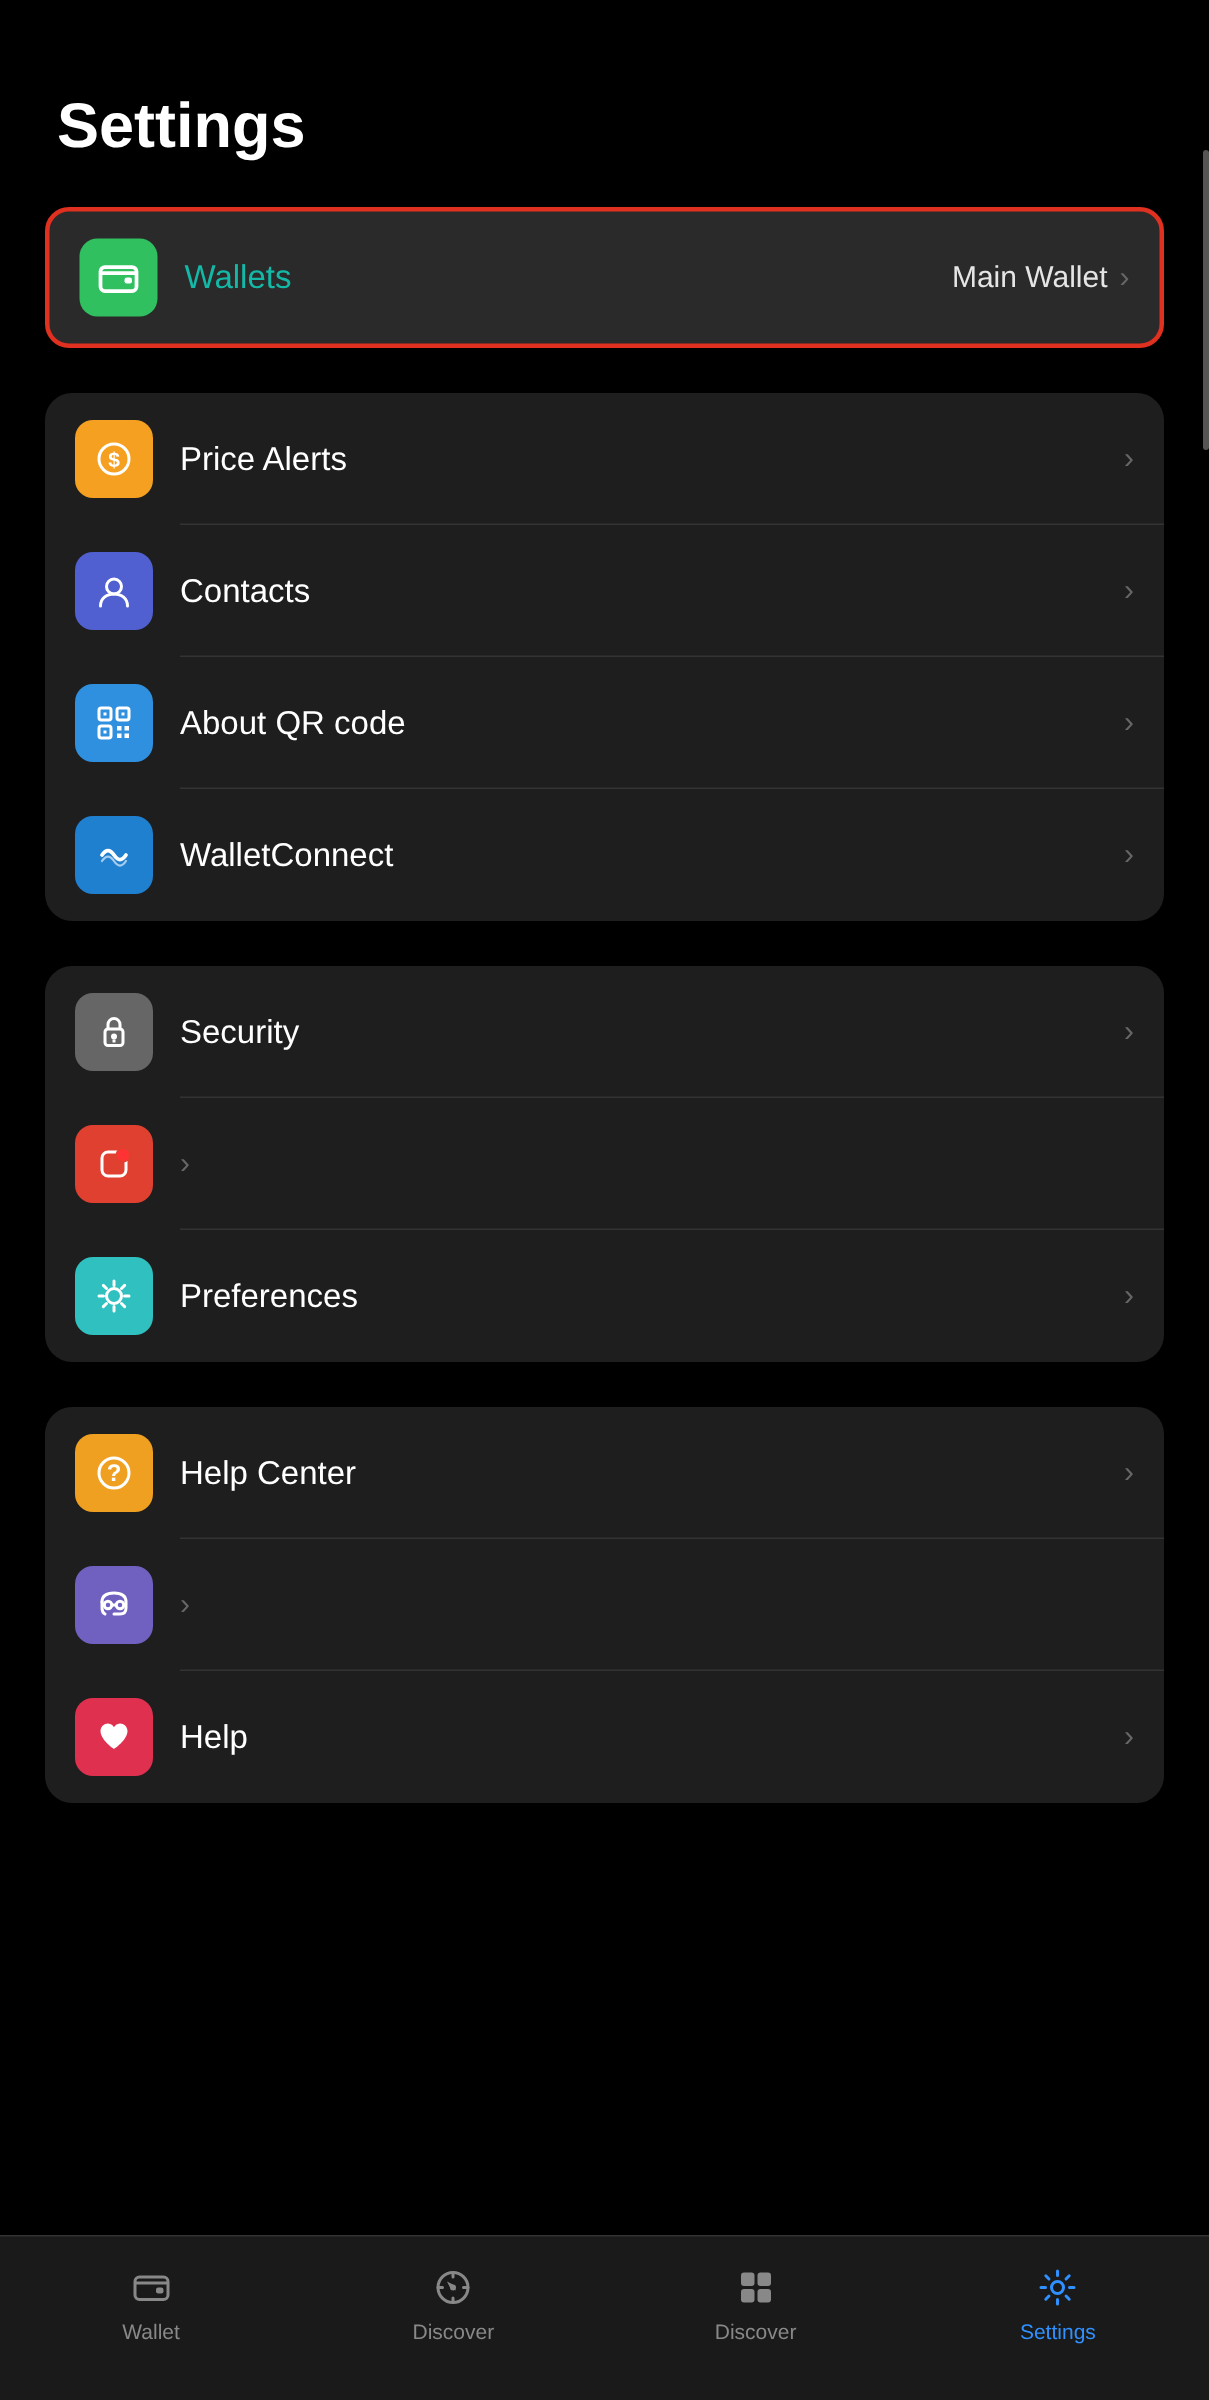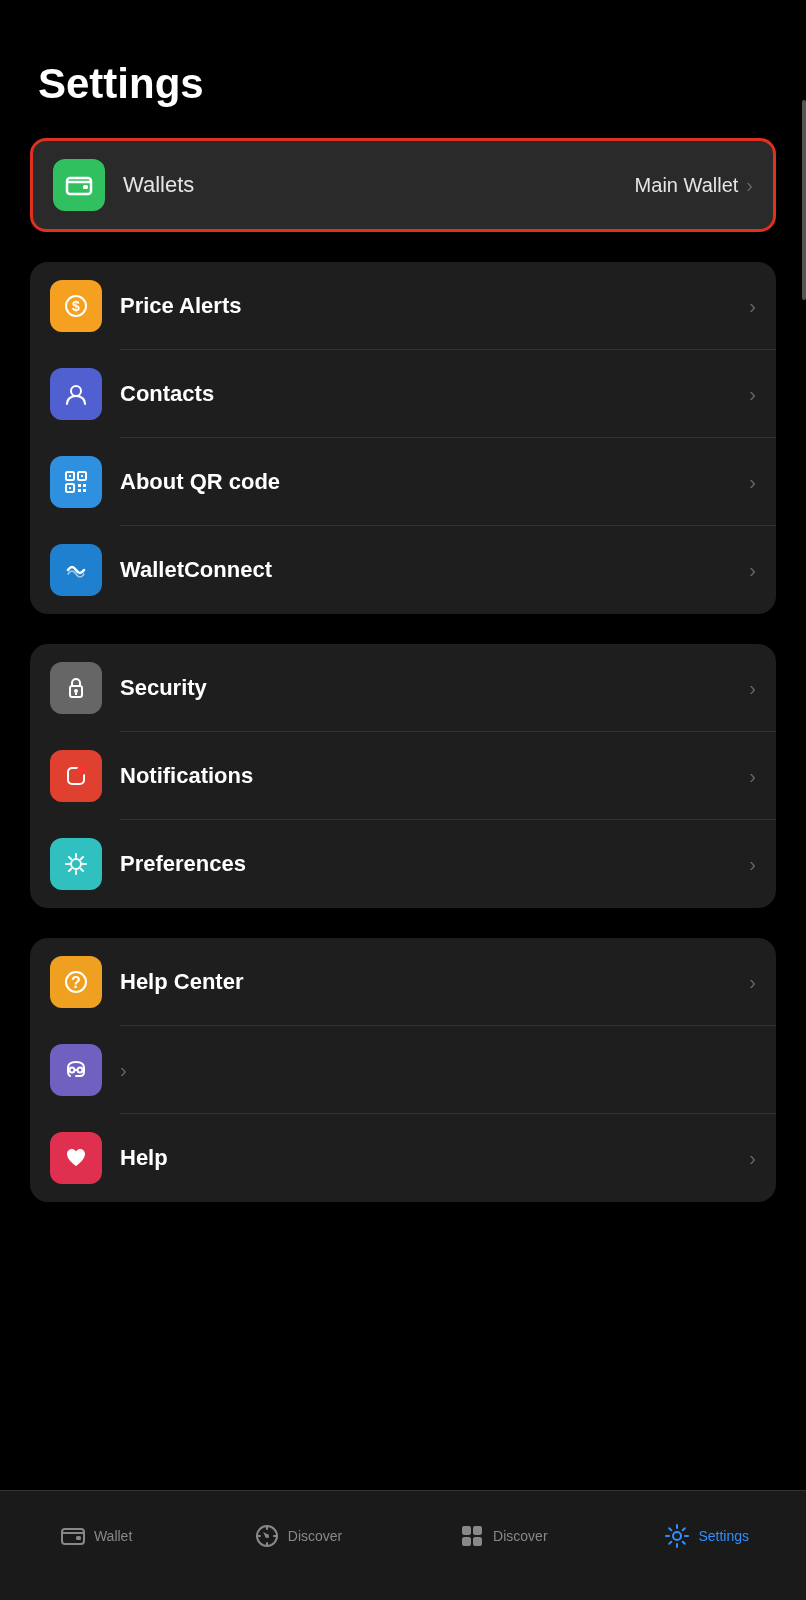--- a/index.html
+++ b/index.html
@@ -49,21 +49,21 @@
       align-items: center;
       justify-content: center;
       flex-shrink: 0;
       margin-right: 18px;
     }
 
     .wallets-row .row-label {
       flex: 1;
       font-size: 22px;
       font-weight: 500;
-      color: #e5e5e5;
+      color: #14b8a6;
     }
 
     .wallets-row .row-value {
       color: #e5e5e5;
       font-size: 20px;
       margin-right: 8px;
     }
 
     .wallets-row .chevron {
       color: #666;
@@ -103,21 +103,21 @@
       display: flex;
       align-items: center;
       justify-content: center;
       flex-shrink: 0;
       margin-right: 18px;
     }
 
     .settings-row .row-label {
       flex: 1;
       font-size: 22px;
-      font-weight: 700;
+      font-weight: 400;
       color: #fff;
     }
 
     .settings-row .chevron {
       color: #666;
       font-size: 20px;
     }
 
     
     .icon-orange { background: #f5a020; }
@@ -141,20 +141,21 @@
       background: #1a1a1a;
       border-top: 1px solid #333;
       display: flex;
       align-items: center;
       justify-content: space-around;
       padding-bottom: 20px;
     }
 
     .tab-item {
       display: flex;
+      flex-direction: column;
       align-items: center;
       gap: 5px;
       cursor: pointer;
       min-width: 80px;
     }
 
     .tab-icon {
       width: 32px;
       height: 32px;
       display: flex;
@@ -278,21 +279,20 @@
     </div>
 
     <div class="settings-row">
       <div class="row-icon icon-red">
         <svg width="28" height="28" viewBox="0 0 28 28" fill="none">
           <rect x="6" y="6" width="16" height="16" rx="4" stroke="white" stroke-width="2" fill="none"></rect>
           <circle cx="20" cy="8" r="5" fill="#e04030"></circle>
           <circle cx="20" cy="8" r="4" fill="#ff3333"></circle>
         </svg>
       </div>
-      <span class="row-label">Notifications</span>
       <span class="chevron">›</span>
     </div>
 
     <div class="settings-row">
       <div class="row-icon icon-teal">
         <svg width="28" height="28" viewBox="0 0 28 28" fill="none">
           <circle cx="14" cy="14" r="5" stroke="white" stroke-width="2" fill="none"></circle>
           <path d="M14 4v3M14 21v3M4 14h3M21 14h3M6.9 6.9l2.1 2.1M19 19l2.1 2.1M6.9 21.1l2.1-2.1M19 9l2.1-2.1" stroke="white" stroke-width="2" stroke-linecap="round"></path>
         </svg>
       </div>

